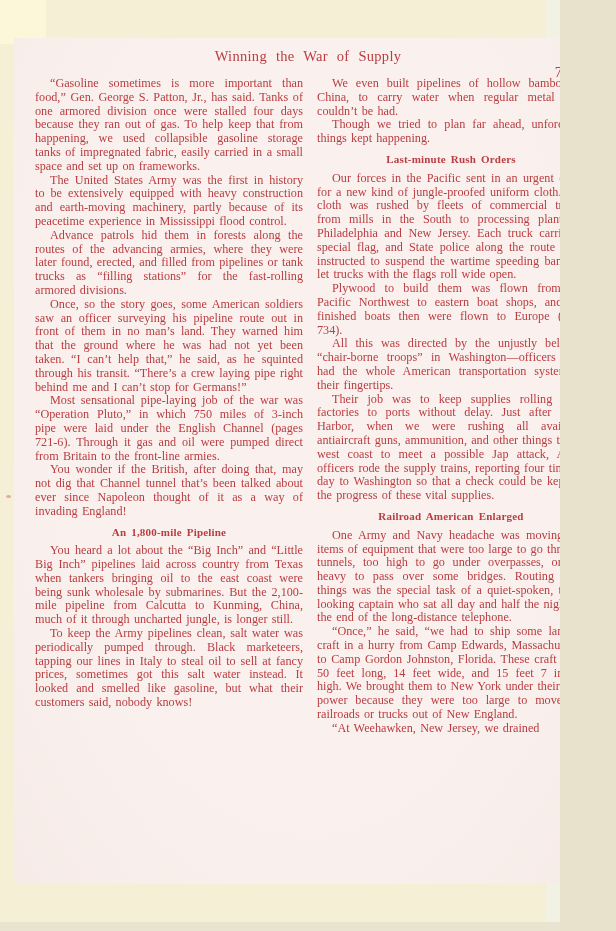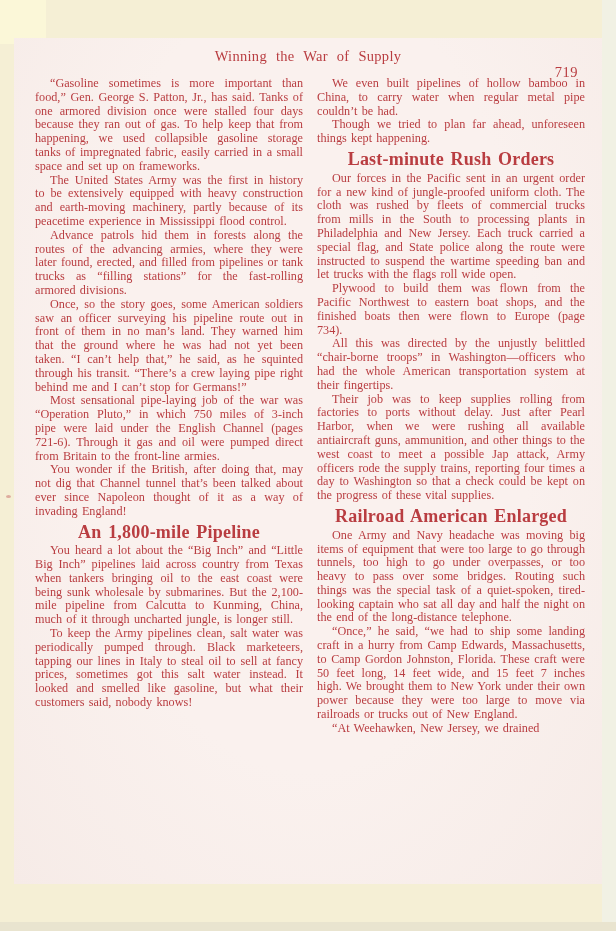--- a/index.html
+++ b/index.html
@@ -1,18 +1,18 @@
 <!DOCTYPE html>
 <html style="--ink: #b93d41; --surround: #f5efd5;"><head>
 <meta charset="utf-8">
 <style>
   html,body{margin:0;padding:0;background:#e8e2cc;}
   .canvas{
     position:relative;
-    width:616px;height:931px;
+    width:560px;height:931px;
     background:var(--surround,#f5efd5);
     font-family:"Liberation Serif", serif;
     overflow:hidden;
   }
   .corner-patch{
     position:absolute;left:0;top:0;width:46px;height:44px;
     background:#fbf7d8;
   }
   .right-strip{
     position:absolute;right:0;top:0;width:14px;height:100%;
@@ -54,21 +54,21 @@
     color:var(--ink,#b93d41);
     font-size:12.2px;
     line-height:13.8px;
     text-align:justify;
   }
   .para{text-indent:15px;word-spacing:1.2px;}
   .para.noindent{text-indent:0;}
   .col-heading{
     text-align:center;
     font-weight:bold;
-    font-size:18px;
+    font-size:11px;
     margin:7px 0 5px;
     word-spacing:2px;
     letter-spacing:.2px;
   }
 </style>
 </head>
 <body>
 
 <div class="canvas">
   <div class="corner-patch"></div>

